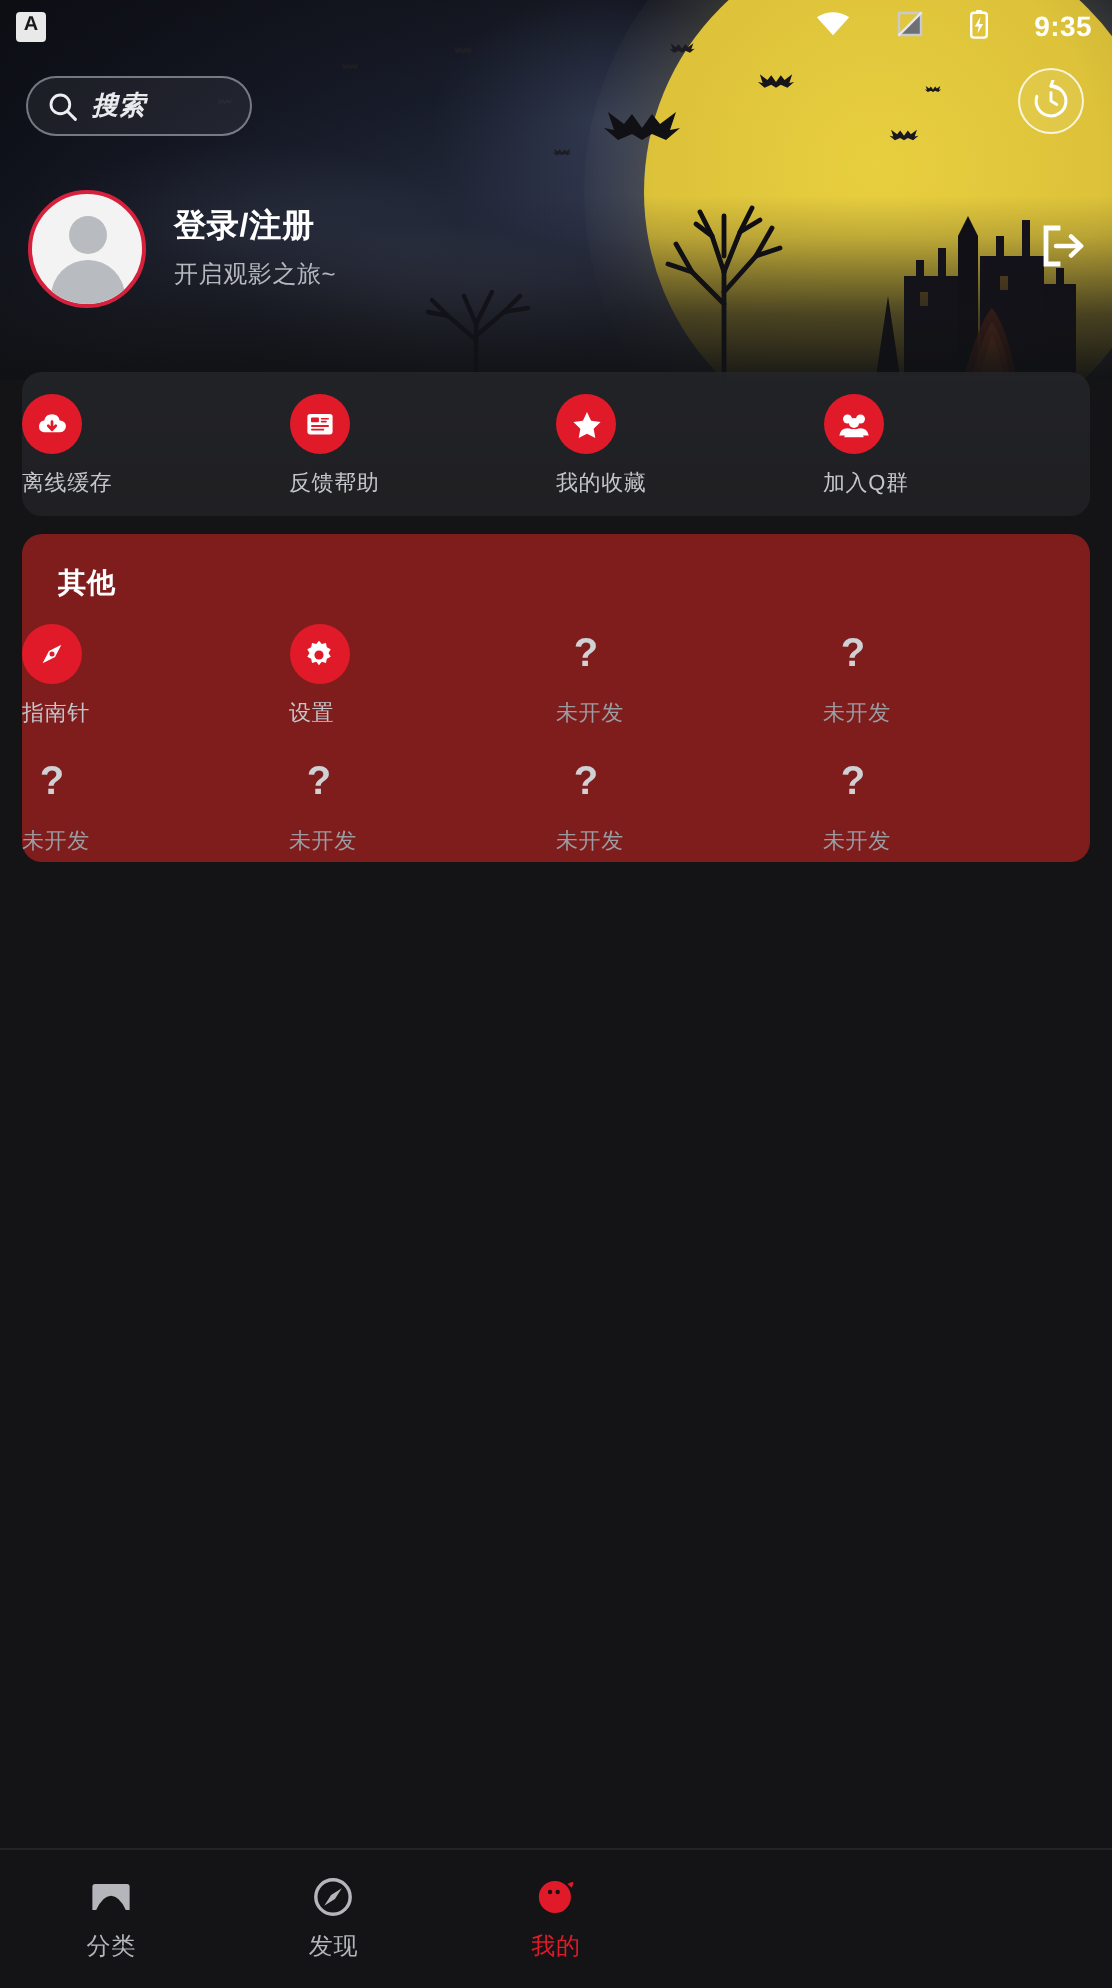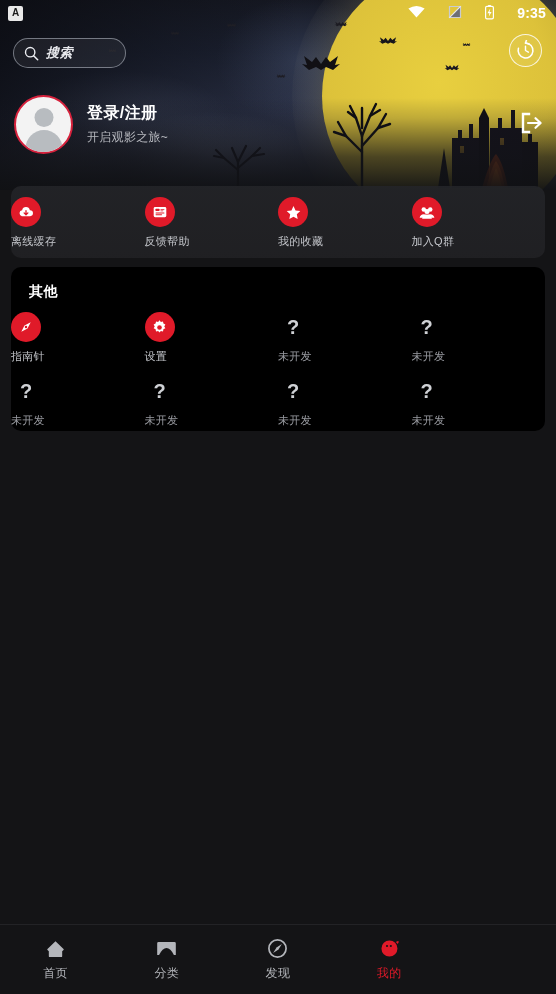--- a/index.html
+++ b/index.html
@@ -224,21 +224,21 @@
     align-items: center;
     justify-content: center;
     z-index: 20;
   }
 
   
   .card {
     position: absolute;
     left: 11px;
     width: 534px;
-    background: #000000;
+    background: #7f1d1d;
     border-radius: 10px;
   }
   .card-quick {
     top: 186px;
     height: 72px;
     background: linear-gradient(to bottom, rgba(36,37,41,0.86), rgba(32,32,35,0.97));
   }
   .card-other {
     top: 267px;
     height: 164px;
@@ -580,28 +580,20 @@
           </div>
           <div class="cell-label dim">未开发</div>
         </div>
 
       </div>
     </div>
   </div>
 
   <div class="bottomnav">
 
-    <div class="navitem">
-      <span class="nav-ico">
-        <svg width="21" height="21" viewBox="0 0 22 22">
-          <path d="M11 3.4 L19.4 11.4 q0.6 0.6 0 1.2 L18 13.8 V19 a0.9 0.9 0 0 1 -0.9 0.9 H4.9 A0.9 0.9 0 0 1 4 19 V13.8 L2.6 12.6 q-0.6 -0.6 0 -1.2 Z" fill="#b4b6bb"></path>
-        </svg>
-      </span>
-      <span class="nav-label">首页</span>
-    </div>
 
     <div class="navitem">
       <span class="nav-ico">
         <svg width="21" height="19" viewBox="0 0 22 20">
           <path d="M2.6 3.2 h16.8 a1.4 1.4 0 0 1 1.4 1.4 v12.2 H1.2 V4.6 a1.4 1.4 0 0 1 1.4 -1.4 Z" fill="#b4b6bb"></path>
           <path d="M3.2 16.8 q3.6 -7.4 7.8 -7.4 q4.2 0 7.8 7.4 Z" fill="#141416"></path>
         </svg>
       </span>
       <span class="nav-label">分类</span>
     </div>

